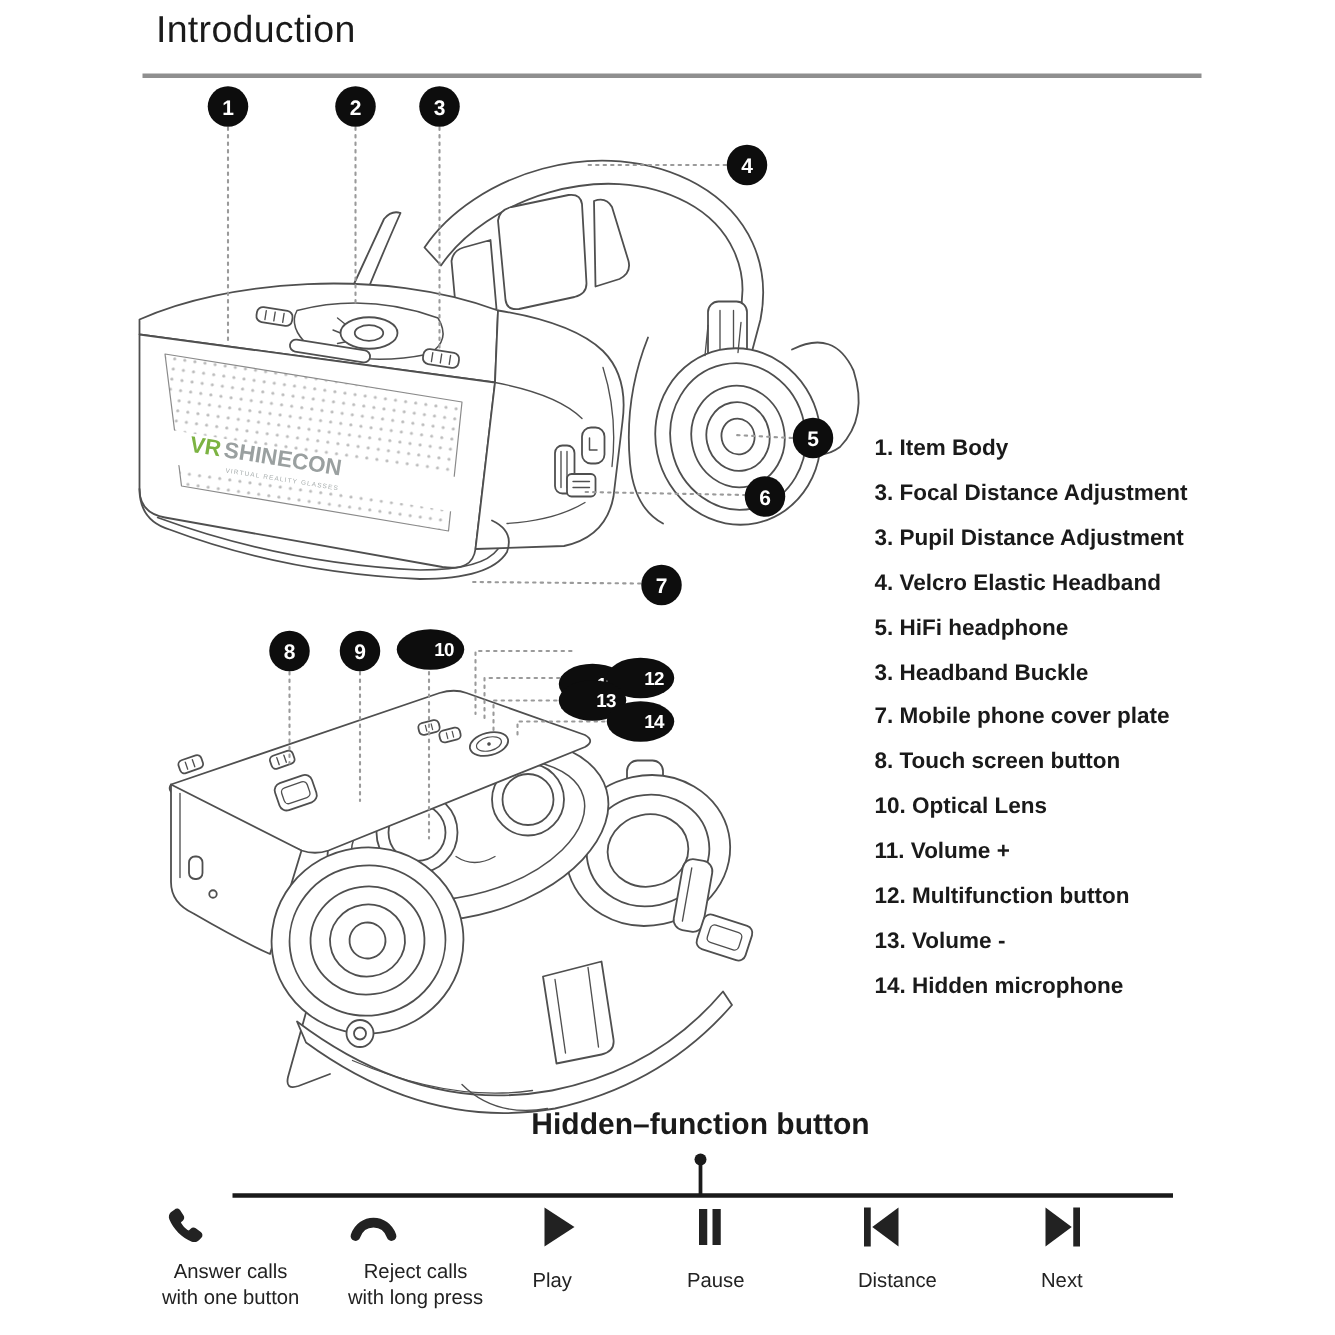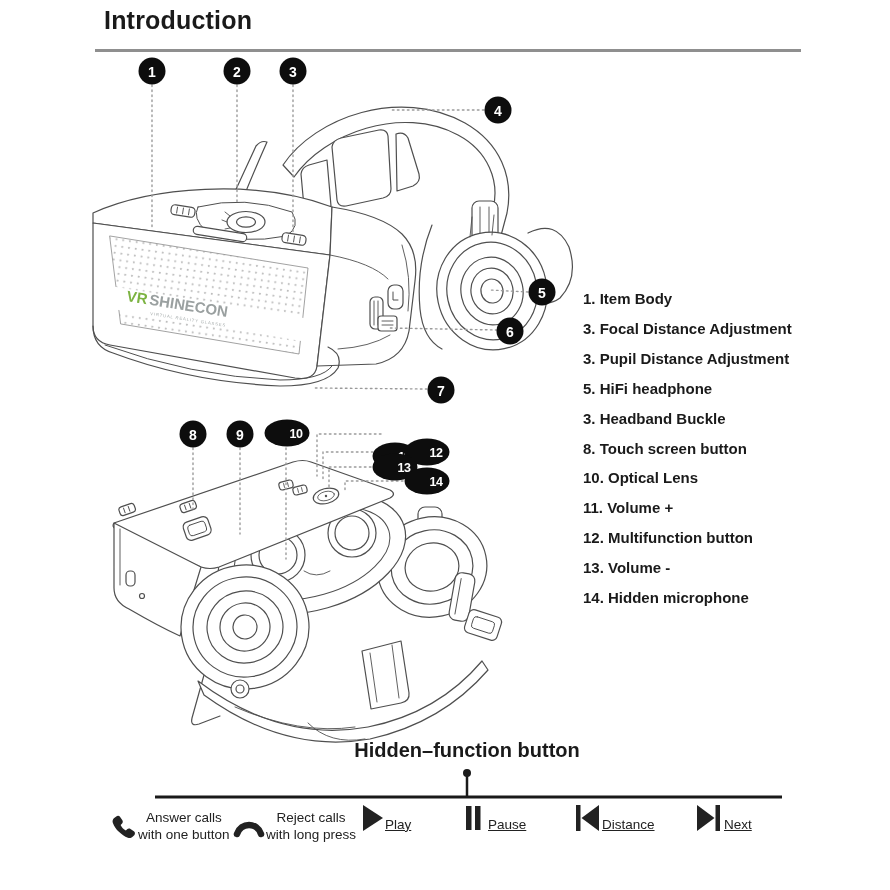--- a/index.html
+++ b/index.html
@@ -1,35 +1,35 @@
 <!DOCTYPE html>
 <html><head>
 <meta charset="utf-8">
 <style>
   html,body{margin:0;padding:0;background:#fff;}
   .canvas{position:relative;width:890px;height:890px;background:#fff;overflow:hidden;
           font-family:"Liberation Sans",sans-serif;color:#1a1a1a;}
   .art{position:absolute;left:0;top:0;z-index:1;}
-  .page-title{position:absolute;left:104px;top:6px;font-size:25px;font-weight:bold;
+  .page-title{position:absolute;left:104px;top:6px;font-size:25px;font-weight:normal;
               letter-spacing:.2px;z-index:2;}
   .title-rule{position:absolute;left:95px;top:49px;width:706px;height:3px;background:#8f8f8f;z-index:2;}
   .callout{position:absolute;width:27px;height:27px;border-radius:50%;background:#0d0d0d;color:#fff;
            display:flex;align-items:center;justify-content:center;font-weight:bold;font-size:14px;
            transform:translate(-50%,-50%);z-index:3;}
   .callout.wide{font-size:12.5px;letter-spacing:-0.5px;padding-left:18px;}
   .legend{position:absolute;left:583px;top:284px;z-index:2;}
   .legend-item{height:29.85px;display:flex;align-items:center;font-size:15px;font-weight:700;
                white-space:nowrap;}
   .mf-heading{position:absolute;left:467px;top:739px;transform:translateX(-50%);
               font-size:20px;font-weight:bold;white-space:nowrap;z-index:2;}
-  .action{position:absolute;top:803px;width:130px;display:flex;flex-direction:row;
-          align-items:flex-end;z-index:2;}
+  .action{position:absolute;top:803px;width:130px;display:flex;flex-direction:column;
+          align-items:flex-start;z-index:2;}
   .action-label{margin-top:7px;font-size:13.5px;line-height:16.5px;text-align:center;
                 white-space:pre-line;color:#222;}
-  .action-label.tall{margin-top:13px;text-decoration:underline;}
+  .action-label.tall{margin-top:13px;}
   .icon-box{height:30px;display:flex;align-items:center;justify-content:center;}
 </style>
 </head>
 <body>
 
 <div class="canvas">
 
   <svg class="art" width="890" height="890" viewBox="0 0 890 890">
     <defs>
       <pattern id="dotpat" width="6.8" height="6.8" patternUnits="userSpaceOnUse" patternTransform="rotate(8)">
@@ -258,22 +258,24 @@
   <div class="callout wide" style="left:287px;top:433px">10</div>
   <div class="callout wide" style="left:395px;top:456px">11</div>
   <div class="callout wide" style="left:427px;top:452px">12</div>
   <div class="callout wide" style="left:395px;top:467px">13</div>
   <div class="callout wide" style="left:427px;top:481px">14</div>
 
   <div class="legend">
     <div class="legend-item">1. Item Body</div>
     <div class="legend-item">3. Focal Distance Adjustment</div>
     <div class="legend-item">3. Pupil Distance Adjustment</div>
+    <div class="legend-item">4. Velcro Elastic Headband</div>
     <div class="legend-item">5. HiFi headphone</div>
     <div class="legend-item">3. Headband Buckle</div>
+    <div class="legend-item">7. Mobile phone cover plate</div>
     <div class="legend-item">8. Touch screen button</div>
     <div class="legend-item">10. Optical Lens</div>
     <div class="legend-item">11. Volume +</div>
     <div class="legend-item">12. Multifunction button</div>
     <div class="legend-item">13. Volume -</div>
     <div class="legend-item">14. Hidden microphone</div>
   </div>
 
   <div class="mf-heading">Hidden–function button</div>
 

